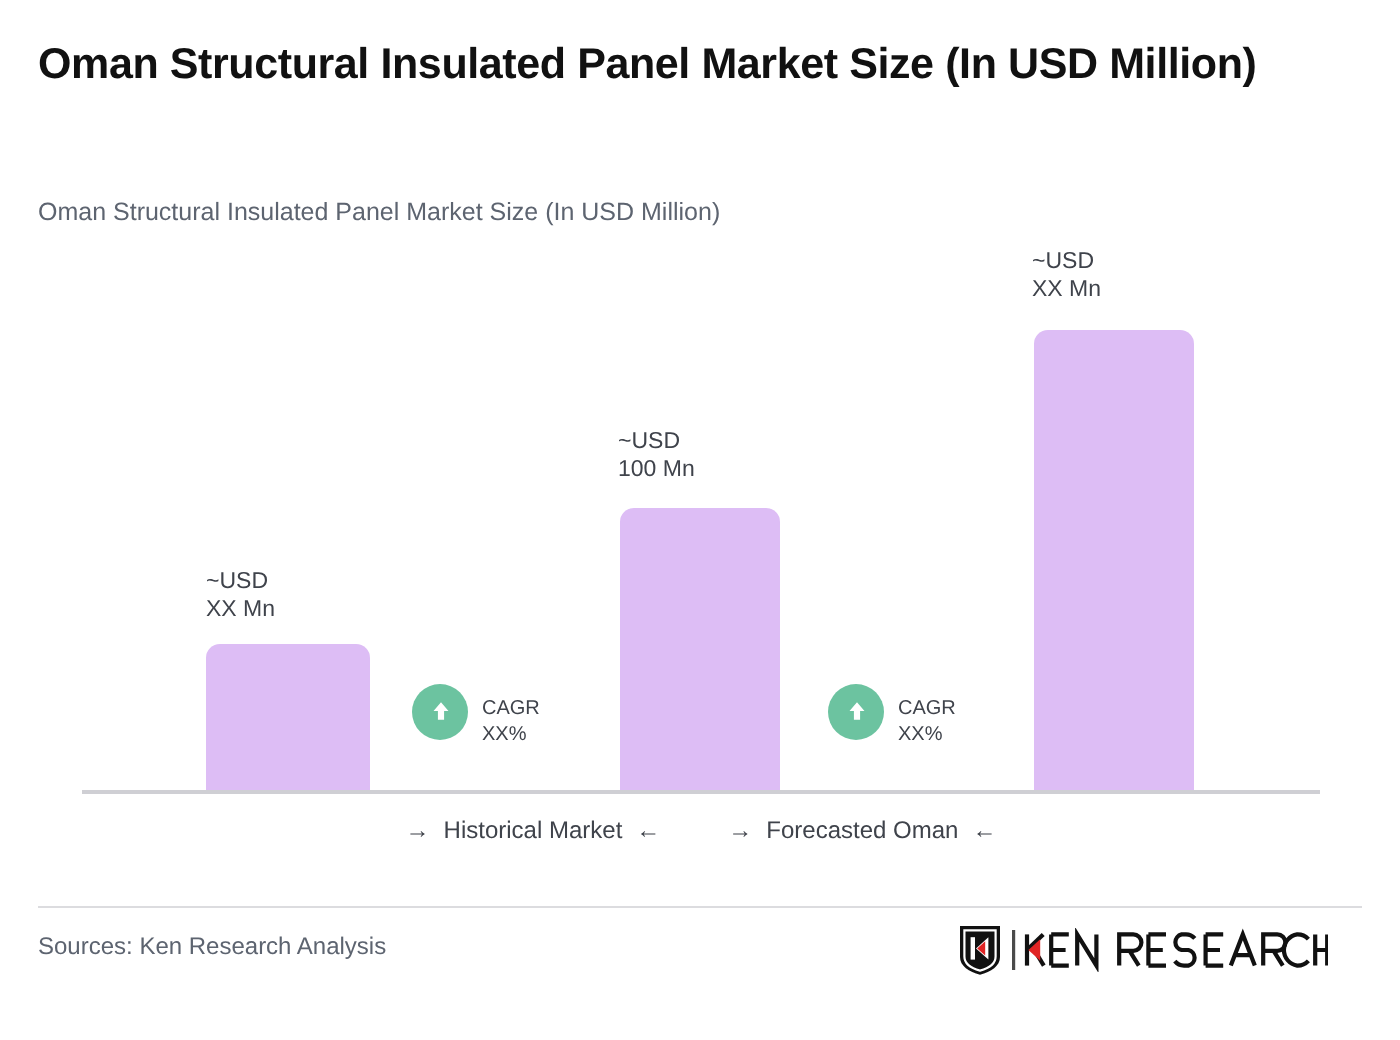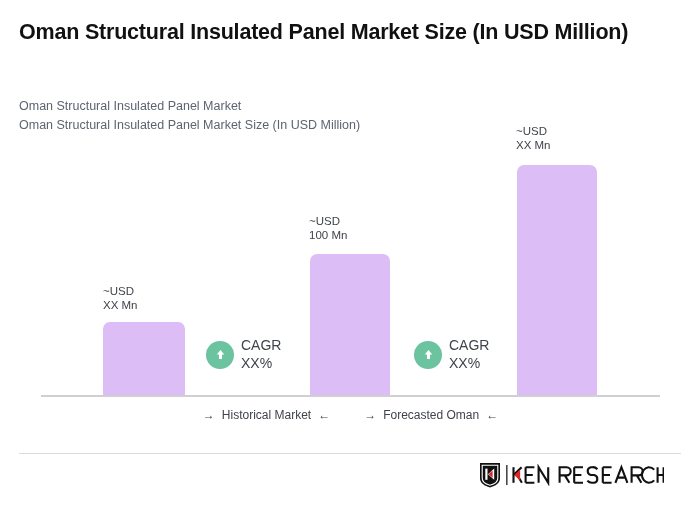--- a/index.html
+++ b/index.html
@@ -93,24 +93,25 @@
     width: 28px;
     height: 28px;
     border-radius: 50%;
     background: #6cc3a0;
     display: flex;
     align-items: center;
     justify-content: center;
     flex: 0 0 auto;
   }
   .cagr-text {
-    font-size: 14px;
+    font-size: 10px;
     color: #3f434b;
     line-height: 1.25;
     white-space: nowrap;
+    margin-top: 12px;
   }
 
   
   .periods {
     position: absolute;
     left: 41px;
     top: 408px;
     width: 619px;
     display: flex;
     justify-content: center;
@@ -160,21 +161,20 @@
   .brand-word { display:block; }
 </style>
 </head>
 <body>
 
 <div class="page">
 
   <div class="title">Oman Structural Insulated Panel Market Size (In USD Million)</div>
 
   <div class="subtitle-block">
-    <div class="subtitle">Oman Structural Insulated Panel Market</div>
     <div class="subtitle">Oman Structural Insulated Panel Market Size (In USD Million)</div>
   </div>
 
   <div class="chart">
 
     <div class="bar-label" style="left:103px; top:284px; width:82px;">
       <span>~USD</span><br>
       <span>XX Mn</span>
     </div>
     <div class="bar" style="left:103px; top:322px; width:82px; height:74px;"></div>
@@ -225,20 +225,21 @@
       </div>
       <div class="period">
         <span class="arr">→</span>
         <span>Forecasted Oman</span>
         <span class="arr">←</span>
       </div>
     </div>
   </div>
 
   <div class="footer-rule"></div>
+  <div class="sources">Sources: Ken Research Analysis</div>
 
   <div class="brand">
     <span class="brand-mark">
       <svg width="22" height="26" viewBox="0 0 22 26" aria-hidden="true">
         <path d="M1 1 H21 V16.5 C21 21 16.5 24 11 25.4 C5.5 24 1 21 1 16.5 Z" fill="#111111"></path>
         <path d="M3.2 3.2 H18.8 V16.3 C18.8 20 15.2 22.2 11 23.3 C6.8 22.2 3.2 20 3.2 16.3 Z" fill="none" stroke="#ffffff" stroke-width="1.1"></path>
         <rect x="6.3" y="6.6" width="2.2" height="11.2" fill="#ffffff"></rect>
         <path d="M9.0 12.2 L15.2 6.6 L15.2 17.8 Z" fill="#ffffff"></path>
         <path d="M9.6 12.2 L13.6 8.6 L13.6 15.8 Z" fill="#e02424"></path>
       </svg>

